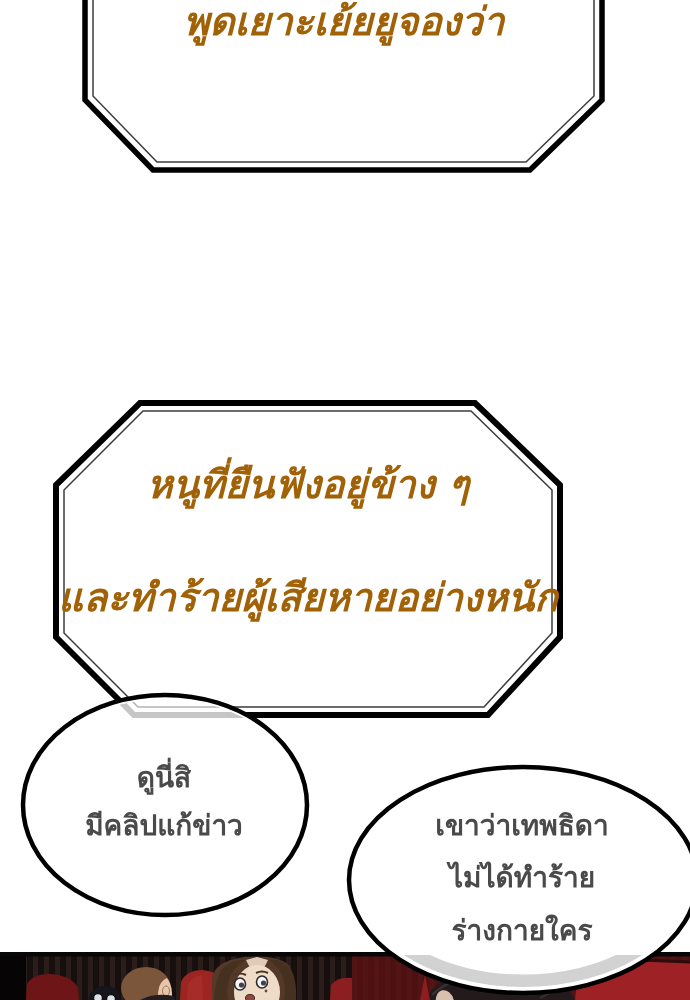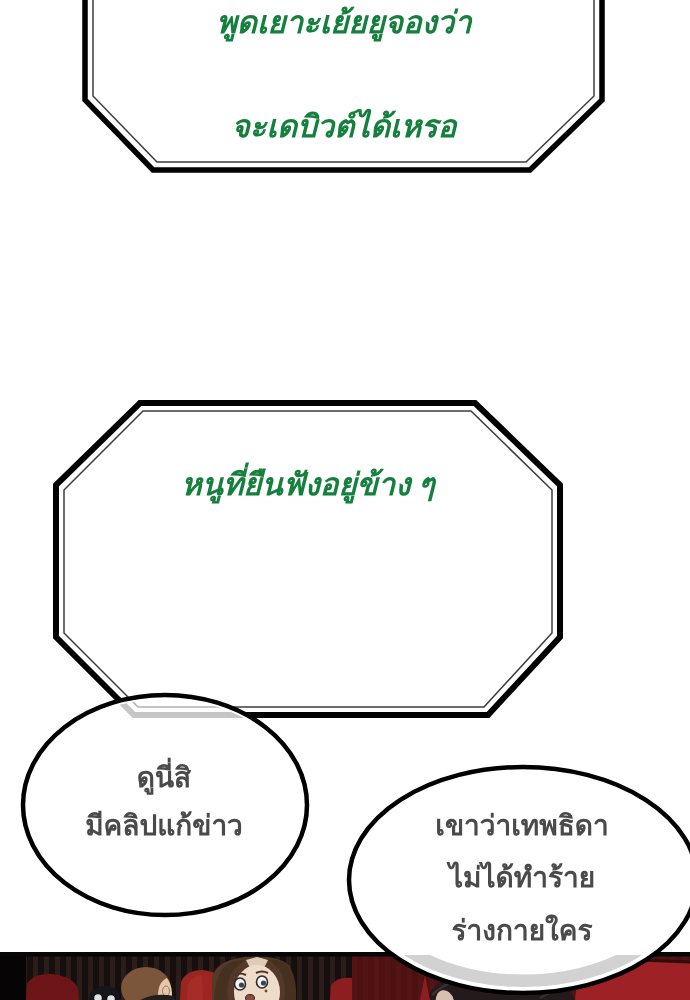--- a/index.html
+++ b/index.html
@@ -5,21 +5,21 @@
   html,body{margin:0;padding:0;background:#ffffff;}
   .canvas{
     position:relative;width:690px;height:1000px;background:#ffffff;
     overflow:hidden;font-family:"DejaVu Sans","Liberation Sans",sans-serif;
   }
   .layer{position:absolute;left:0;top:0;width:690px;height:1000px;}
   .txt{
     position:absolute;text-align:center;font-weight:bold;white-space:nowrap;
     line-height:40px;height:40px;pointer-events:none;
   }
-  .box-line{font-size:31px;color:#15803d;font-style:italic;}
+  .box-line{font-size:39px;color:#a16207;font-style:italic;}
   .bubble-line{font-size:28px;color:#4a4a4a;}
   .w-top{left:94px;width:500px;}
   .w-mid{left:58px;width:500px;}
   .w-lb{left:-36px;width:400px;}
   .w-rb{left:322px;width:400px;}
 </style>
 </head>
 <body>
 
 <div class="canvas">
@@ -129,23 +129,23 @@
     <g>
       <ellipse cx="165" cy="805" rx="142" ry="110" fill="#ffffff" stroke="#000000" stroke-width="4.5"></ellipse>
       <g clip-path="url(#lb-clip)">
         <path d="M56,637 L134,715 L310,715" fill="none" stroke="#c6c6c6" stroke-width="6"></path>
         <path d="M64,633 L138,707 L310,707" fill="none" stroke="#b2b2b2" stroke-width="1.5"></path>
       </g>
     </g>
   </svg>
 
   <div class="txt box-line w-top" style="top:2px;">พูดเยาะเย้ยยูจองว่า</div>
-  <div class="txt box-line w-top" style="top:106px;">จะเดบิวต์ได้เหรอ</div>
 
-  <div class="txt box-line w-mid" style="top:465px;font-family:Liberation Serif, serif;">หนูที่ยืนฟังอยู่ข้าง ๆ</div>
+  <div class="txt box-line w-mid" style="top:465px;">หนูที่ยืนฟังอยู่ข้าง ๆ</div>
+  <div class="txt box-line w-mid" style="top:578px;">และทำร้ายผู้เสียหายอย่างหนัก</div>
 
   <div class="txt bubble-line w-lb" style="top:758px;">ดูนี่สิ</div>
   <div class="txt bubble-line w-lb" style="top:806px;">มีคลิปแก้ข่าว</div>
 
   <div class="txt bubble-line w-rb" style="top:806px;">เขาว่าเทพธิดา</div>
   <div class="txt bubble-line w-rb" style="top:858px;">ไม่ได้ทำร้าย</div>
   <div class="txt bubble-line w-rb" style="top:911px;">ร่างกายใคร</div>
 
 </div>
 

